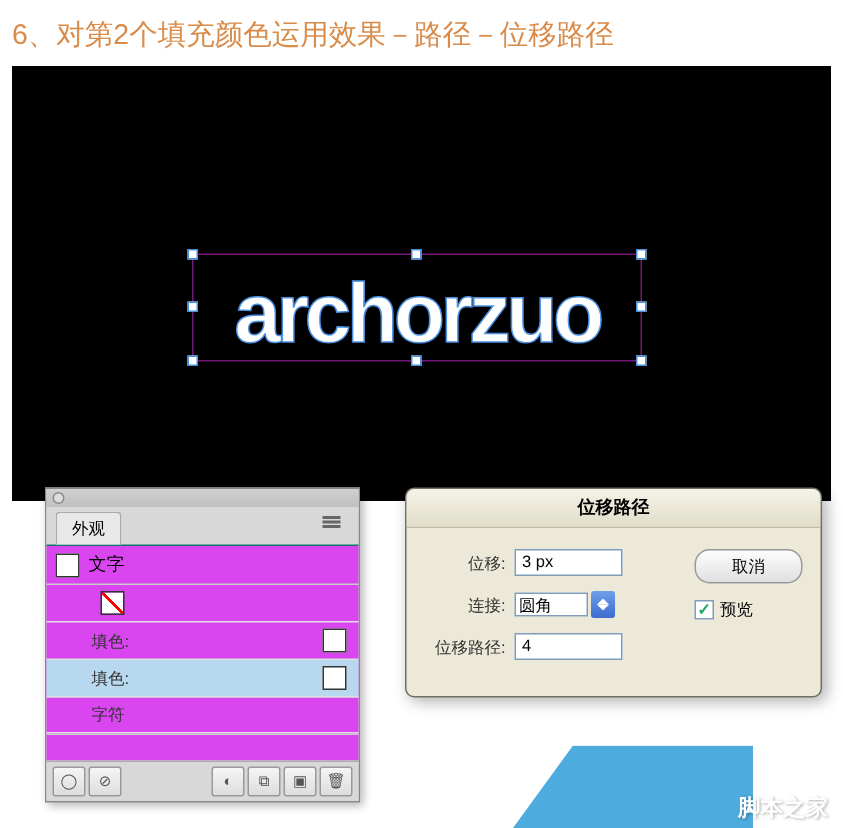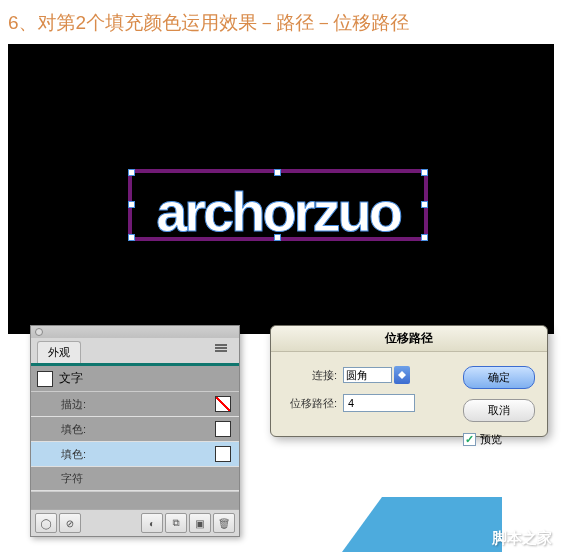--- a/index.html
+++ b/index.html
@@ -1,35 +1,35 @@
 <!DOCTYPE html>
 <html><head>
 <meta charset="utf-8">
 <style>
 * { box-sizing: border-box; margin: 0; padding: 0; }
 body { font-family: "Microsoft YaHei", Arial, sans-serif; font-size: 12px; background: #fff; width: 562px; height: 552px; position: relative; overflow: hidden; }
 .caption { color: #d98b4a; font-size: 19px; padding: 10px 0 8px 8px; }
 .canvas-wrap { background: #fff; padding: 0 8px; }
 .canvas { background: #000; height: 290px; position: relative; }
-.selection { position: absolute; left: 120px; top: 125px; width: 300px; height: 72px; border: 4px solid #701a75; }
+.selection { position: absolute; left: 120px; top: 125px; width: 300px; height: 72px; border: 1px solid #701a75; }
 .handle { position: absolute; width: 7px; height: 7px; background: #fff; border: 1px solid #4a90e2; }
 .h-tl { left: -4px; top: -4px; } .h-tc { left: 50%; top: -4px; margin-left: -4px; } .h-tr { right: -4px; top: -4px; }
 .h-ml { left: -4px; top: 50%; margin-top: -4px; } .h-mr { right: -4px; top: 50%; margin-top: -4px; }
 .h-bl { left: -4px; bottom: -4px; } .h-bc { left: 50%; bottom: -4px; margin-left: -4px; } .h-br { right: -4px; bottom: -4px; }
 .artwork-text { position: absolute; left: 0; right: 0; top: 6px; font-size: 56px; font-weight: 900; color: #fff; letter-spacing: -3px; font-family: Arial Black, Arial, sans-serif; text-align: center; }
 .artwork-text span { display: inline-block; -webkit-text-stroke: 1px #4a90e2; }
 
 .appearance-panel { position: absolute; left: 30px; top: 325px; width: 210px; background: #e8e8e8; border: 1px solid #888; box-shadow: 2px 2px 6px rgba(0,0,0,0.3); }
 .panel-titlebar { height: 12px; background: linear-gradient(#d0d0d0,#c0c0c0); display: flex; align-items: center; padding: 0 4px; }
 .titlebar-dot { width: 8px; height: 8px; border: 1px solid #888; border-radius: 50%; background: #ddd; margin-right: 3px; }
-.panel-tabs { background: #d8d8d8; border-bottom: 3px solid #0f766e; padding: 3px 6px 0; }
+.panel-tabs { background: #d8d8d8; border-bottom: 1px solid #0f766e; padding: 3px 6px 0; }
 .tab { display: inline-block; background: #e8e8e8; padding: 3px 10px; border: 1px solid #aaa; border-bottom: none; border-radius: 3px 3px 0 0; font-size: 11px; }
 .panel-menu-icon { float: right; margin: 2px 4px; width: 14px; height: 12px; }
 .panel-menu-icon span { display: block; width: 12px; height: 2px; background: #666; margin: 1px 0; }
-.panel-body { background: #a3a3a3; }
+.panel-body { background: #d946ef; }
 .panel-header-row { display: flex; align-items: center; padding: 4px 6px; border-bottom: 1px solid #ccc; }
 .swatch-box { width: 16px; height: 16px; border: 1px solid #333; background: #fff; margin-right: 6px; }
 .swatch-none { background: linear-gradient(to top right, #fff 45%, #f00 45%, #f00 55%, #fff 55%); }
 .row { display: flex; align-items: center; padding: 4px 8px 4px 30px; border-bottom: 1px solid #e0e0e0; font-size: 11px; }
 .row.selected { background: #b8d8f0; }
 .row-label { flex: 1; color: #333; }
 .row .swatch-box { margin-left: 6px; margin-right: 0; }
 .panel-spacer { height: 18px; border-top: 1px solid #ccc; }
 .panel-footer { background: #d8d8d8; border-top: 1px solid #aaa; padding: 3px 4px; display: flex; gap: 2px; }
 .footer-btn { width: 22px; height: 20px; border: 1px solid #999; background: linear-gradient(#f5f5f5,#ddd); border-radius: 2px; display: flex; align-items: center; justify-content: center; font-size: 10px; color: #555; }
@@ -89,21 +89,20 @@
         <span></span>
         <span></span>
       </div>
   </div>
   <div class="panel-body">
     <div class="panel-header-row">
       <div class="swatch-box"></div>
       <span>文字</span>
     </div>
     <div class="row">
-      <span class="row-label">描边:</span>
       <div class="swatch-box swatch-none"></div>
     </div>
     <div class="row">
       <span class="row-label">填色:</span>
       <div class="swatch-box"></div>
     </div>
     <div class="row selected">
       <span class="row-label">填色:</span>
       <div class="swatch-box"></div>
     </div>
@@ -120,26 +119,29 @@
     <div class="footer-btn">⧉</div>
     <div class="footer-btn">▣</div>
     <div class="footer-btn">🗑</div>
   </div>
 </div>
 
 <div class="dialog">
   <div class="dialog-title">位移路径</div>
   <div class="dialog-body">
     <div class="dialog-right">
-      <div class="btn btn-primary">确定</div>
       <div class="btn btn-default">取消</div>
       <div class="checkbox-row">
         <div class="checkbox">✓</div>
         <span>预览</span>
       </div>
+    </div>
+    <div class="field-row">
+      <div class="field-label">位移:</div>
+      <input class="text-input" value="3 px" style="">
     </div>
     <div class="field-row">
       <div class="field-label">连接:</div>
       <input class="select-input" value="圆角" style="">
       <span class="select-arrow"></span>
     </div>
     <div class="field-row">
       <div class="field-label">位移路径:</div>
       <input class="text-input" value="4" style="">
     </div>

